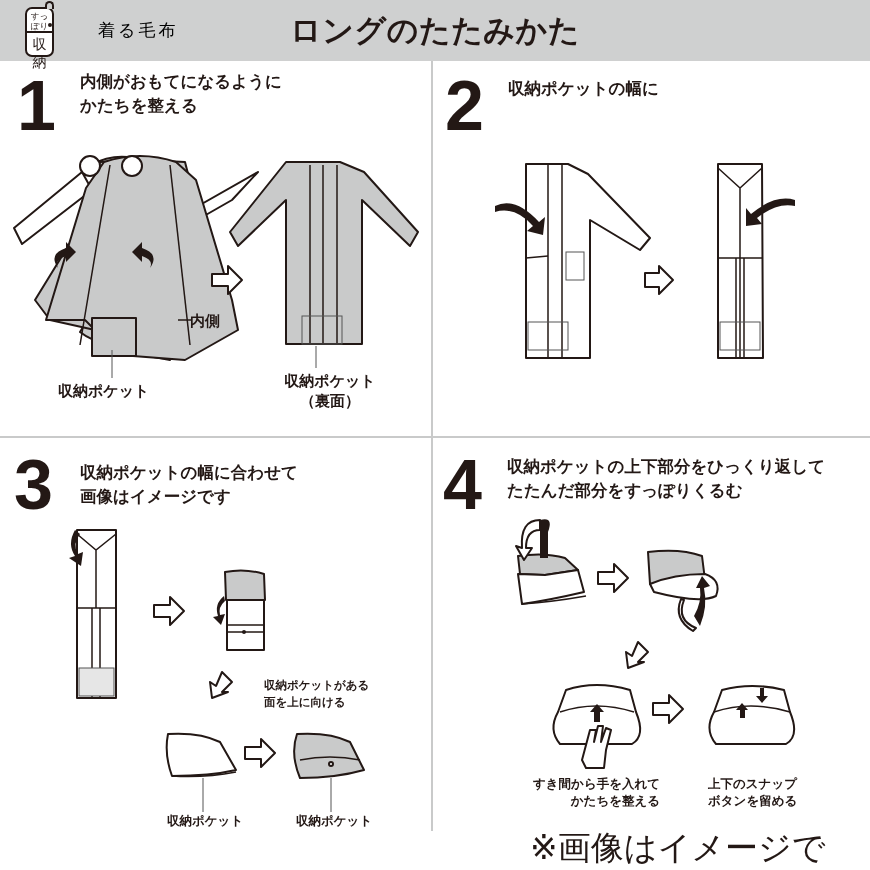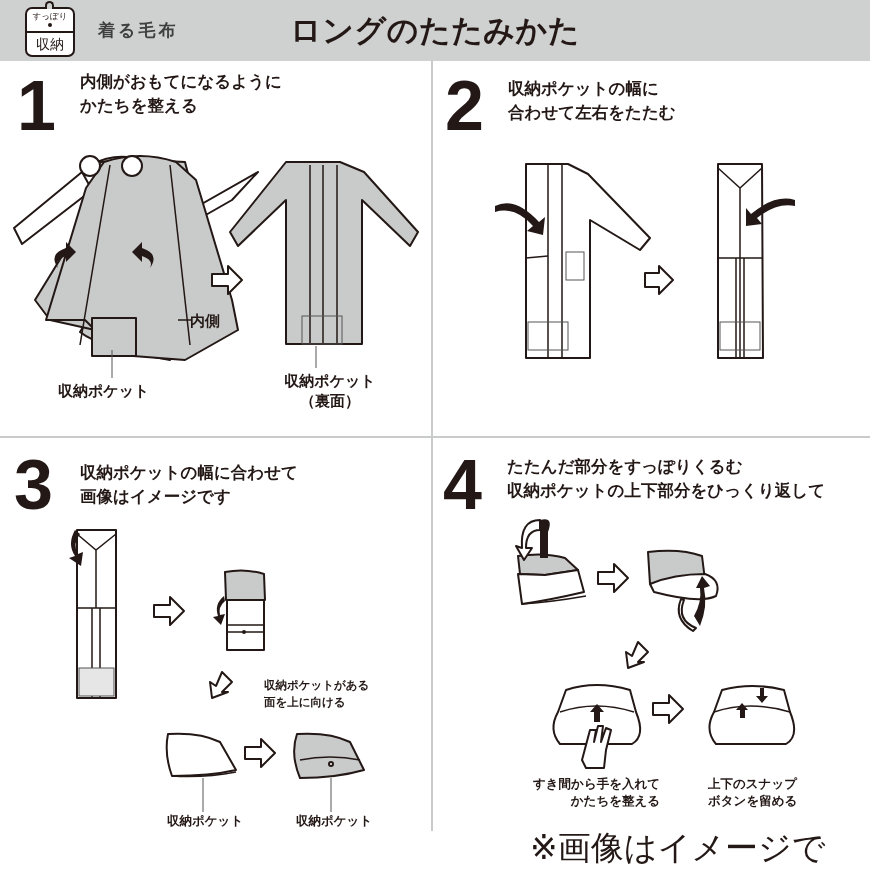--- a/index.html
+++ b/index.html
@@ -1,27 +1,27 @@
 <!DOCTYPE html>
 <html><head>
 <meta charset="utf-8">
 <style>
   html, body { margin: 0; padding: 0; }
   body { width: 870px; height: 870px; background: #ffffff; position: relative; overflow: hidden;
          font-family: "DejaVu Sans", "Liberation Sans", sans-serif; color: #231815; }
   .header { position: absolute; left: 0; top: 0; width: 870px; height: 61px; background: #cfd0d0; }
-  .badge { position: absolute; left: 25px; top: 7px; width: 50px; height: 50px; border: 2px solid #231815;
+  .badge { position: absolute; left: 25px; top: 7px; width: 29px; height: 50px; border: 2px solid #231815;
            border-radius: 7px; background: #fff; box-sizing: border-box; }
   .badge .hook { position: absolute; left: 18px; top: -8px; width: 9px; height: 8px; border: 2px solid #231815;
                  border-bottom: none; border-radius: 6px 6px 0 0; background: #cfd0d0; box-sizing: border-box; }
   .badge .top { position: absolute; left: 0; top: 2px; width: 100%; text-align: center; font-size: 8.5px; line-height: 10px; }
   .badge .dot { position: absolute; left: 21px; top: 14px; width: 4px; height: 4px; border-radius: 50%; background:#231815; }
   .badge .line { position: absolute; left: 0; top: 22px; width: 100%; height: 2px; background: #231815; }
   .badge .bottom { position: absolute; left: 0; top: 26px; width: 100%; text-align: center; font-size: 14px; line-height: 18px; }
-  .subtitle { position: absolute; left: 98px; top: 19px; font-size: 17px; letter-spacing: 3px; color: #404040; font-weight: bold; }
+  .subtitle { position: absolute; left: 98px; top: 19px; font-size: 17px; letter-spacing: 3px; color: #000000; }
   .title { position: absolute; left: 290px; top: 10px; font-size: 31px; font-weight: bold; letter-spacing: 0.5px; }
   .vdiv { position: absolute; left: 431px; top: 61px; width: 2px; height: 770px; background: #c9caca; }
   .hdiv { position: absolute; left: 0; top: 436px; width: 870px; height: 2px; background: #c9caca; }
   .stepnum { position: absolute; font-size: 70px; font-weight: bold; line-height: 70px; font-family: "Liberation Sans", sans-serif; }
   .steptext { position: absolute; font-size: 16.5px; font-weight: bold; line-height: 24px; }
   .label { position: absolute; font-size: 15px; font-weight: bold; line-height: 20px; text-align: center; }
   .small { position: absolute; font-size: 11.5px; font-weight: bold; line-height: 17px; }
   .note { position: absolute; left: 530px; top: 826px; font-size: 33px; font-family: "DejaVu Sans", sans-serif; }
   svg { position: absolute; overflow: visible; }
   .g { fill: #c9caca; stroke: #231815; stroke-width: 2; stroke-linejoin: round; }
@@ -85,21 +85,20 @@
   <div class="label" style="left:275px;top:371px;width:110px;">
     <div>収納ポケット</div>
     <div>（裏面）</div>
   </div>
 </div>
 
 <div>
   <div class="stepnum" style="left:445px;top:71px;">2</div>
   <div class="steptext" style="left:508px;top:77px;">
     <div>収納ポケットの幅に</div>
-    <div>合わせて左右をたたむ</div>
   </div>
   <svg style="left:0;top:0;" width="870" height="870">
     <path class="w" d="M526 164 L568 164 L588 174 L650 238 L640 250 L590 220 L590 358 L526 358 Z"></path>
     <path class="ln" d="M548 164 L548 358 M562 164 L562 358"></path>
     <path class="ln" d="M526 258 L548 256"></path>
     <rect class="thin" x="566" y="252" width="18" height="28"></rect>
     <rect class="thin" x="528" y="322" width="40" height="28"></rect>
     <path class="blk" d="M495 206 q20 -10 44 16 l6 -5 l-2 18 l-16 -4 l6 -5 q-18 -20 -38 -14 z"></path>
     <path class="w" d="M645 273 L659 273 L659 266 L673 280 L659 294 L659 287 L645 287 Z"></path>
     <path class="w" d="M718 164 L762 164 L763 358 L718 358 Z"></path>
@@ -140,22 +139,22 @@
     <div>収納ポケットがある</div>
     <div>面を上に向ける</div>
   </div>
   <div class="small" style="left:167px;top:812px;font-size:12.5px;">収納ポケット</div>
   <div class="small" style="left:296px;top:812px;font-size:12.5px;">収納ポケット</div>
 </div>
 
 <div>
   <div class="stepnum" style="left:443px;top:450px;">4</div>
   <div class="steptext" style="left:507px;top:455px;">
+    <div>収納ポケットの上下部分をひっくり返して</div>
     <div>たたんだ部分をすっぽりくるむ</div>
-    <div>収納ポケットの上下部分をひっくり返して</div>
   </div>
   <svg style="left:0;top:0;" width="870" height="870">
     <path class="g" d="M518 556 Q545 552 565 558 L578 570 L545 575 L520 574 Z"></path>
     <path class="w" d="M518 574 L545 575 L578 570 L584 592 Q550 600 522 604 Z"></path>
     <path class="ln" d="M522 604 Q552 602 586 596"></path>
     <path class="blk" d="M540 558 L540 520 Q554 516 548 532 L548 558 Z"></path>
     <path class="w" d="M540 520 Q520 520 522 548 l-6 -2 l8 14 l8 -12 l-6 0 q0 -18 14 -18 z"></path>
     <path class="w" d="M598 572 L614 572 L614 564 L628 578 L614 592 L614 584 L598 584 Z"></path>
     <path class="g" d="M648 552 Q680 548 702 556 L705 580 L650 584 Z"></path>
     <path class="w" d="M650 584 Q674 574 705 574 Q722 580 716 596 Q700 604 654 592 Z"></path>

